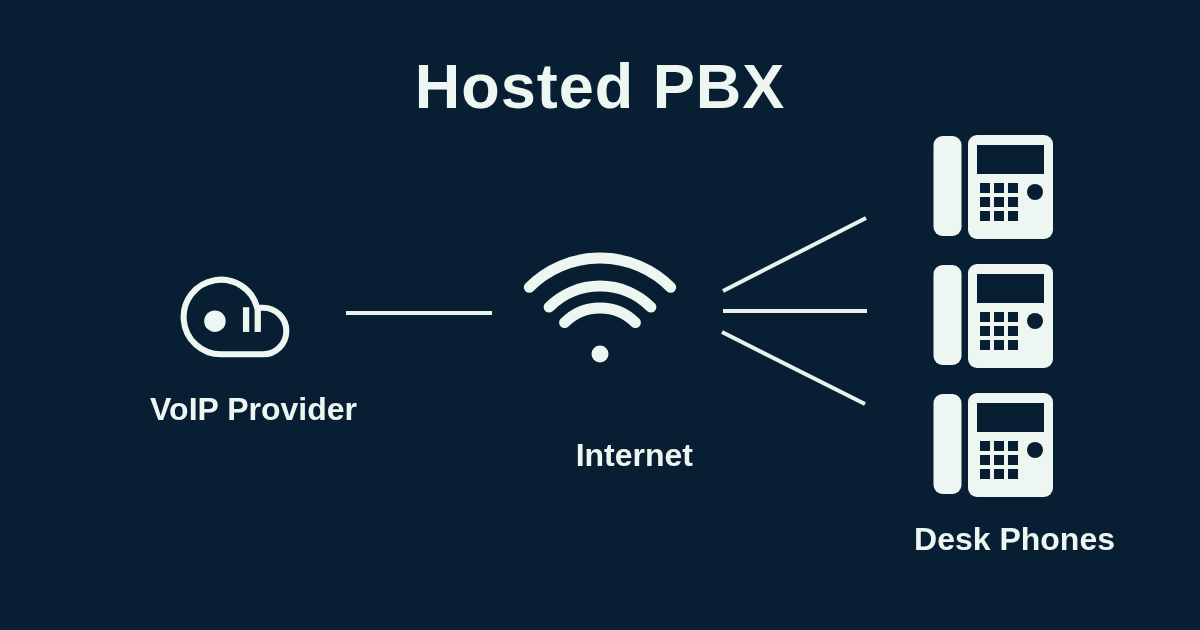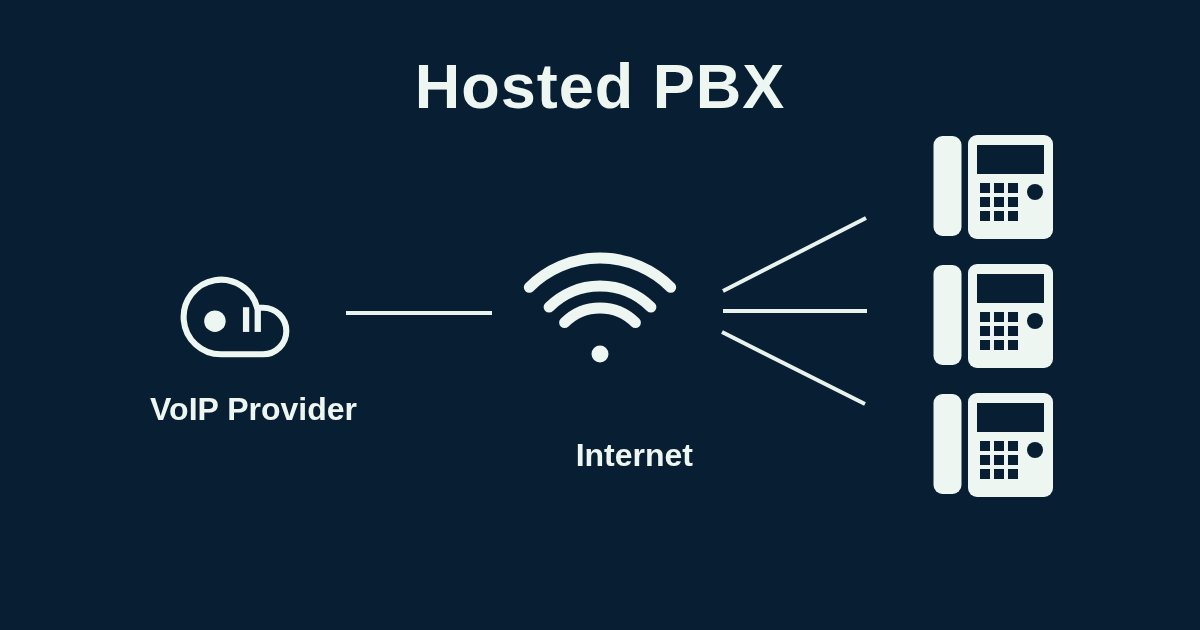--- a/index.html
+++ b/index.html
@@ -129,14 +129,15 @@
         <rect x="75" y="62" width="10" height="10"></rect>
       <rect x="47" y="76" width="10" height="10"></rect>
         <rect x="61" y="76" width="10" height="10"></rect>
         <rect x="75" y="76" width="10" height="10"></rect>
     </g>
     <circle cx="102" cy="57" r="8" fill="#081e33"></circle>
   </svg>
 
   <div class="node-label label-voip">VoIP Provider</div>
   <div class="node-label label-internet">Internet</div>
+  <div class="node-label label-phones">Desk Phones</div>
 
 </div>
 
 </body></html>

